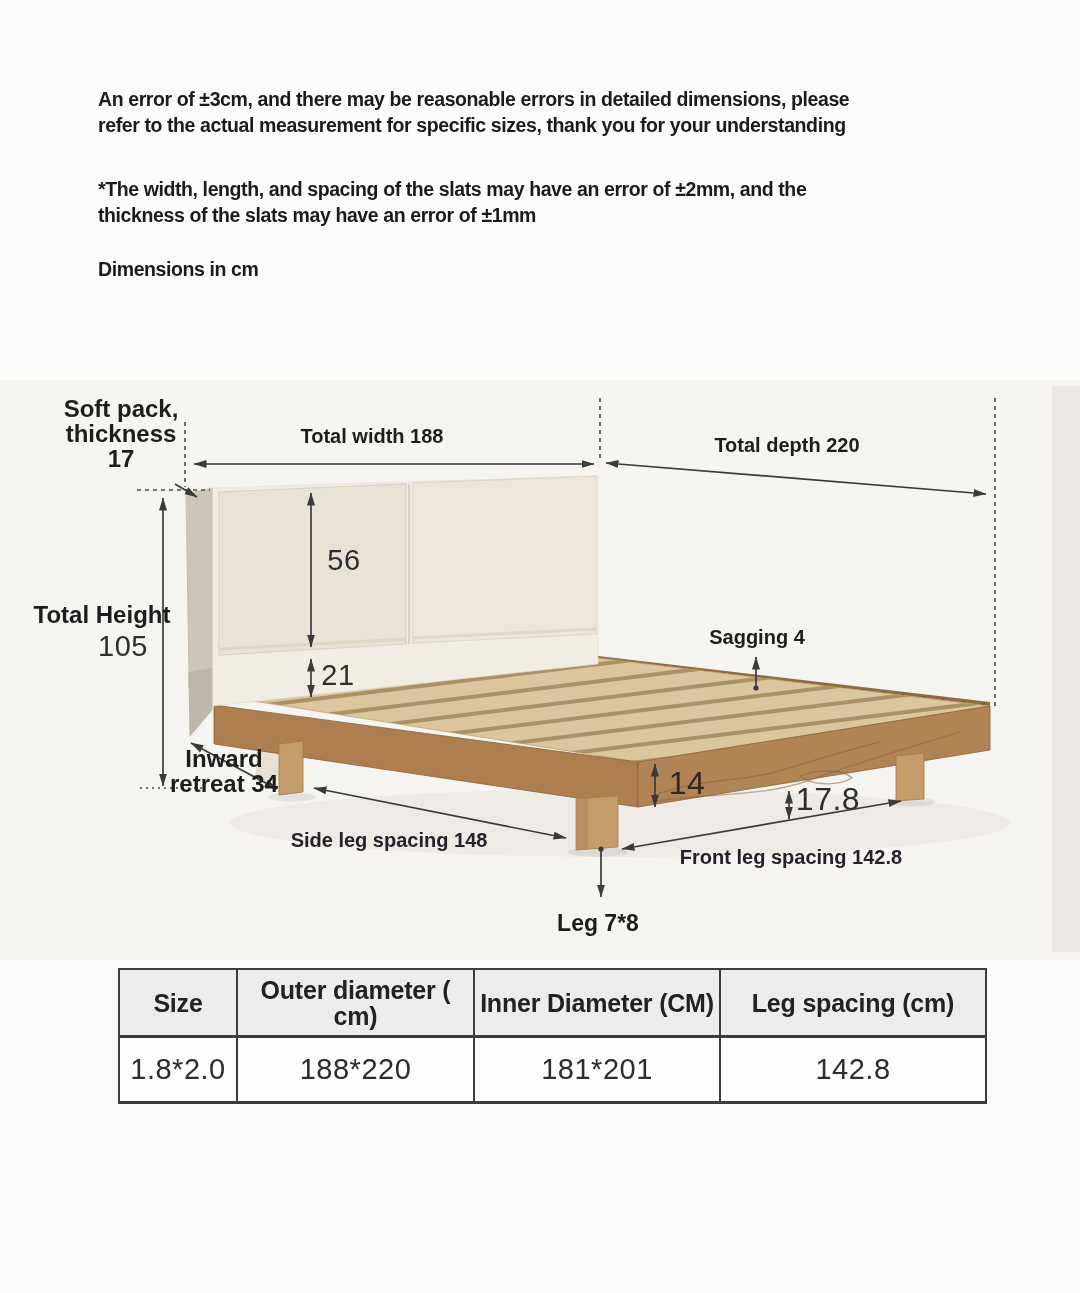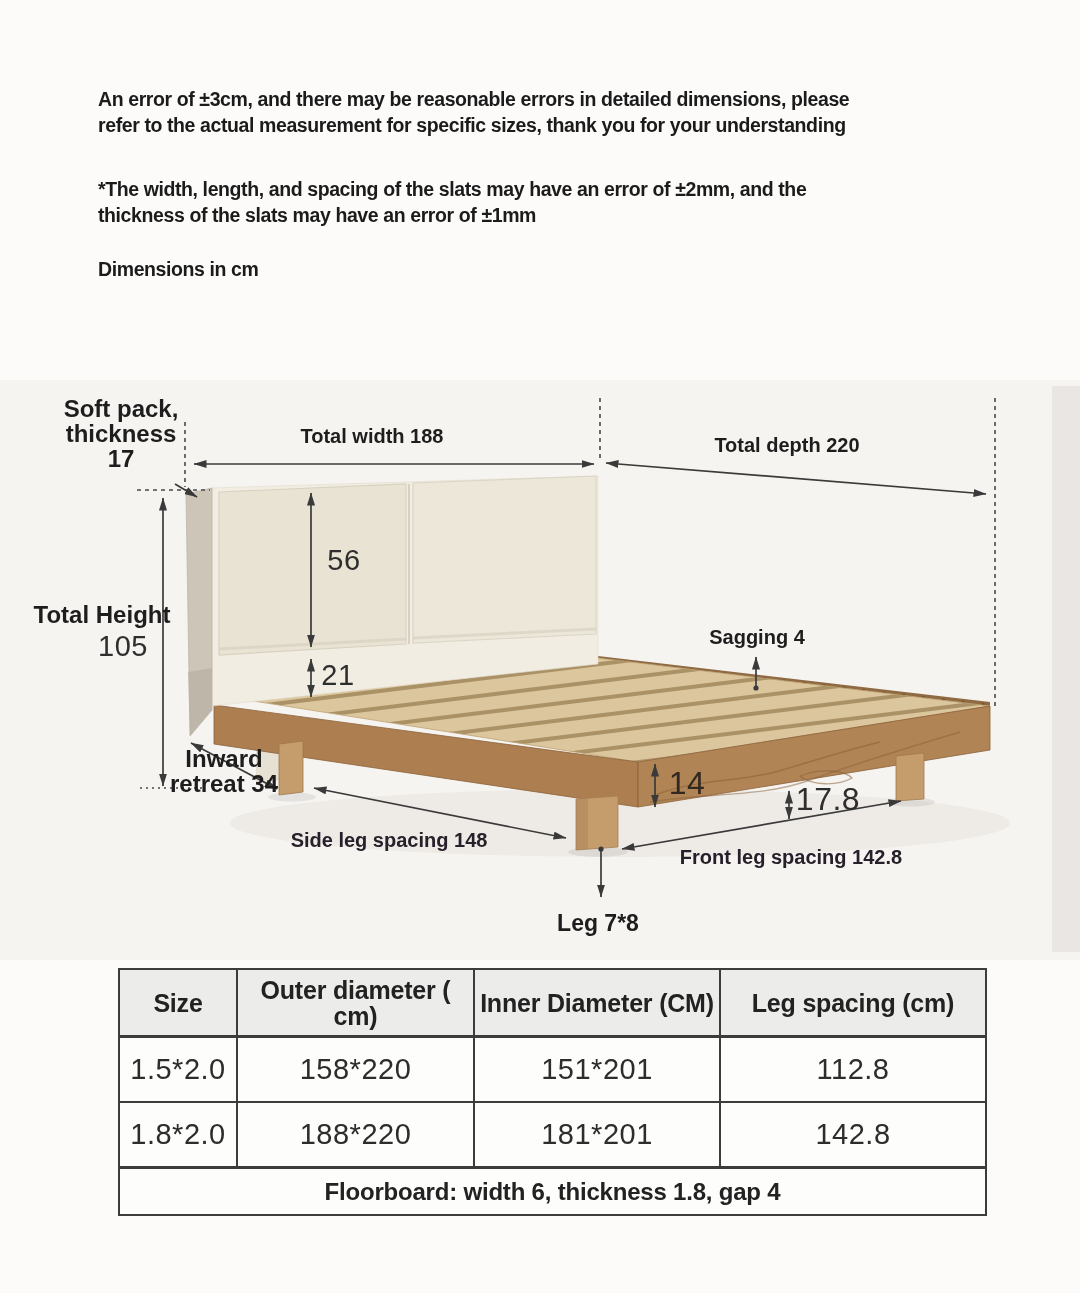--- a/index.html
+++ b/index.html
@@ -169,31 +169,22 @@
             <span>Outer diameter (
 cm)</span>
           </td>
         <td>
             <span>Inner Diameter (CM)</span>
           </td>
         <td>
             <span>Leg spacing (cm)</span>
           </td>
       </tr>
-      <tr class="data">
-        <td>1.5*2.0</td>
-        <td>158*220</td>
-        <td>151*201</td>
-        <td>112.8</td>
-      </tr>
       <tr class="data last">
         <td>1.8*2.0</td>
         <td>188*220</td>
         <td>181*201</td>
         <td>142.8</td>
-      </tr>
-      <tr class="foot">
-        <td colspan="4">Floorboard: width 6, thickness 1.8, gap 4</td>
       </tr>
     </tbody>
   </table>
 
 </div>
 
 </body></html>

